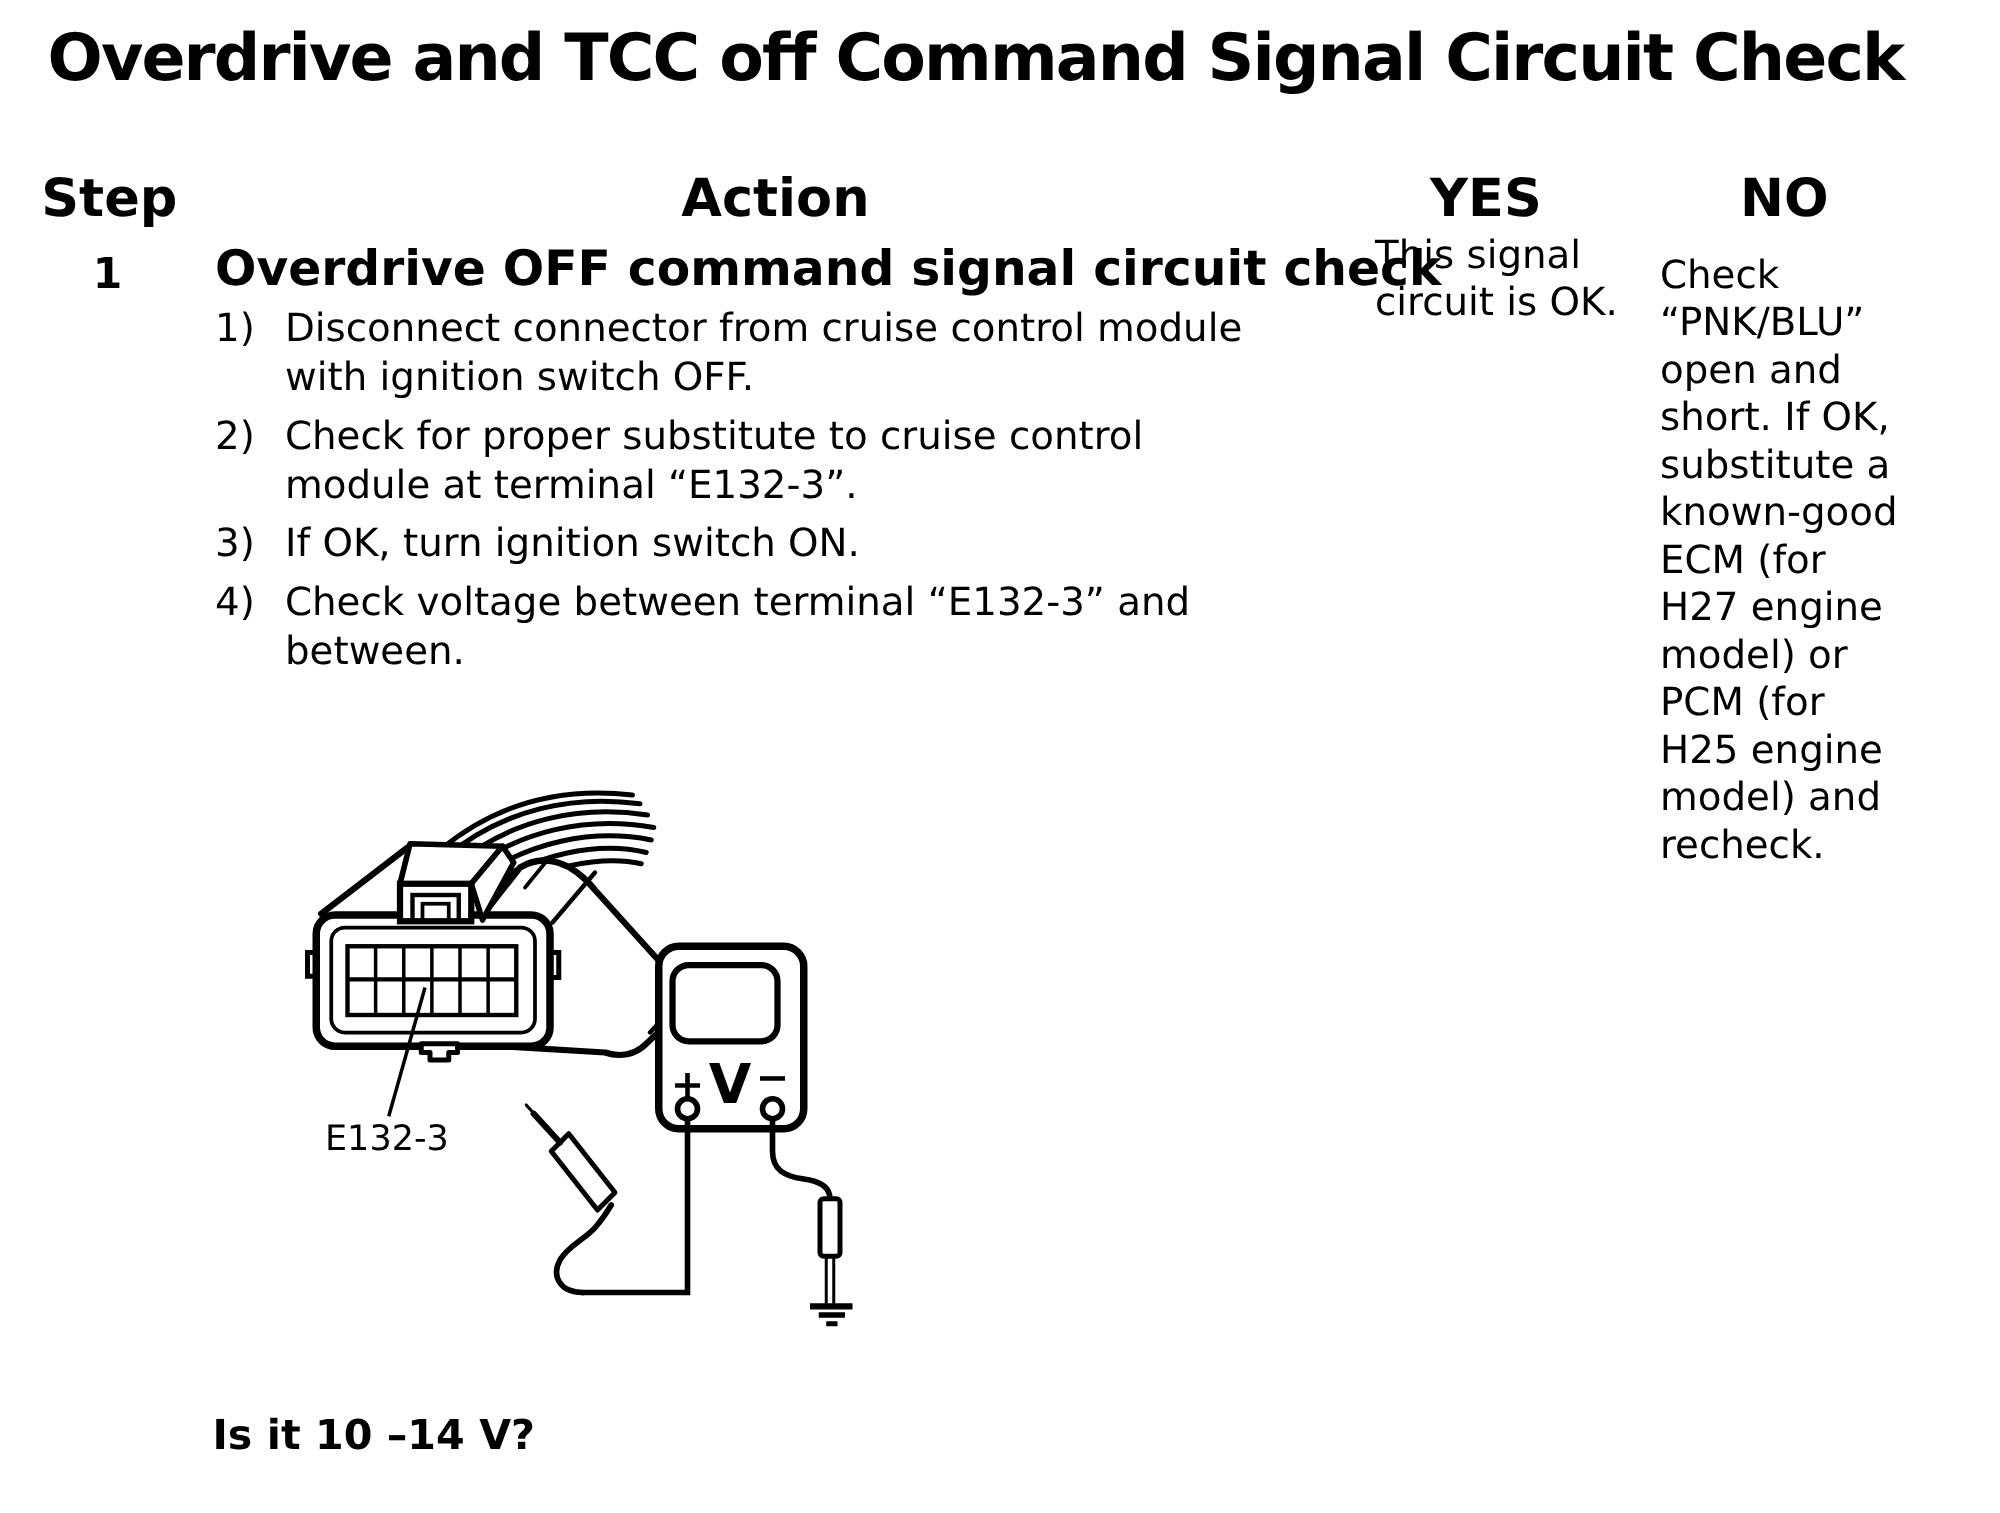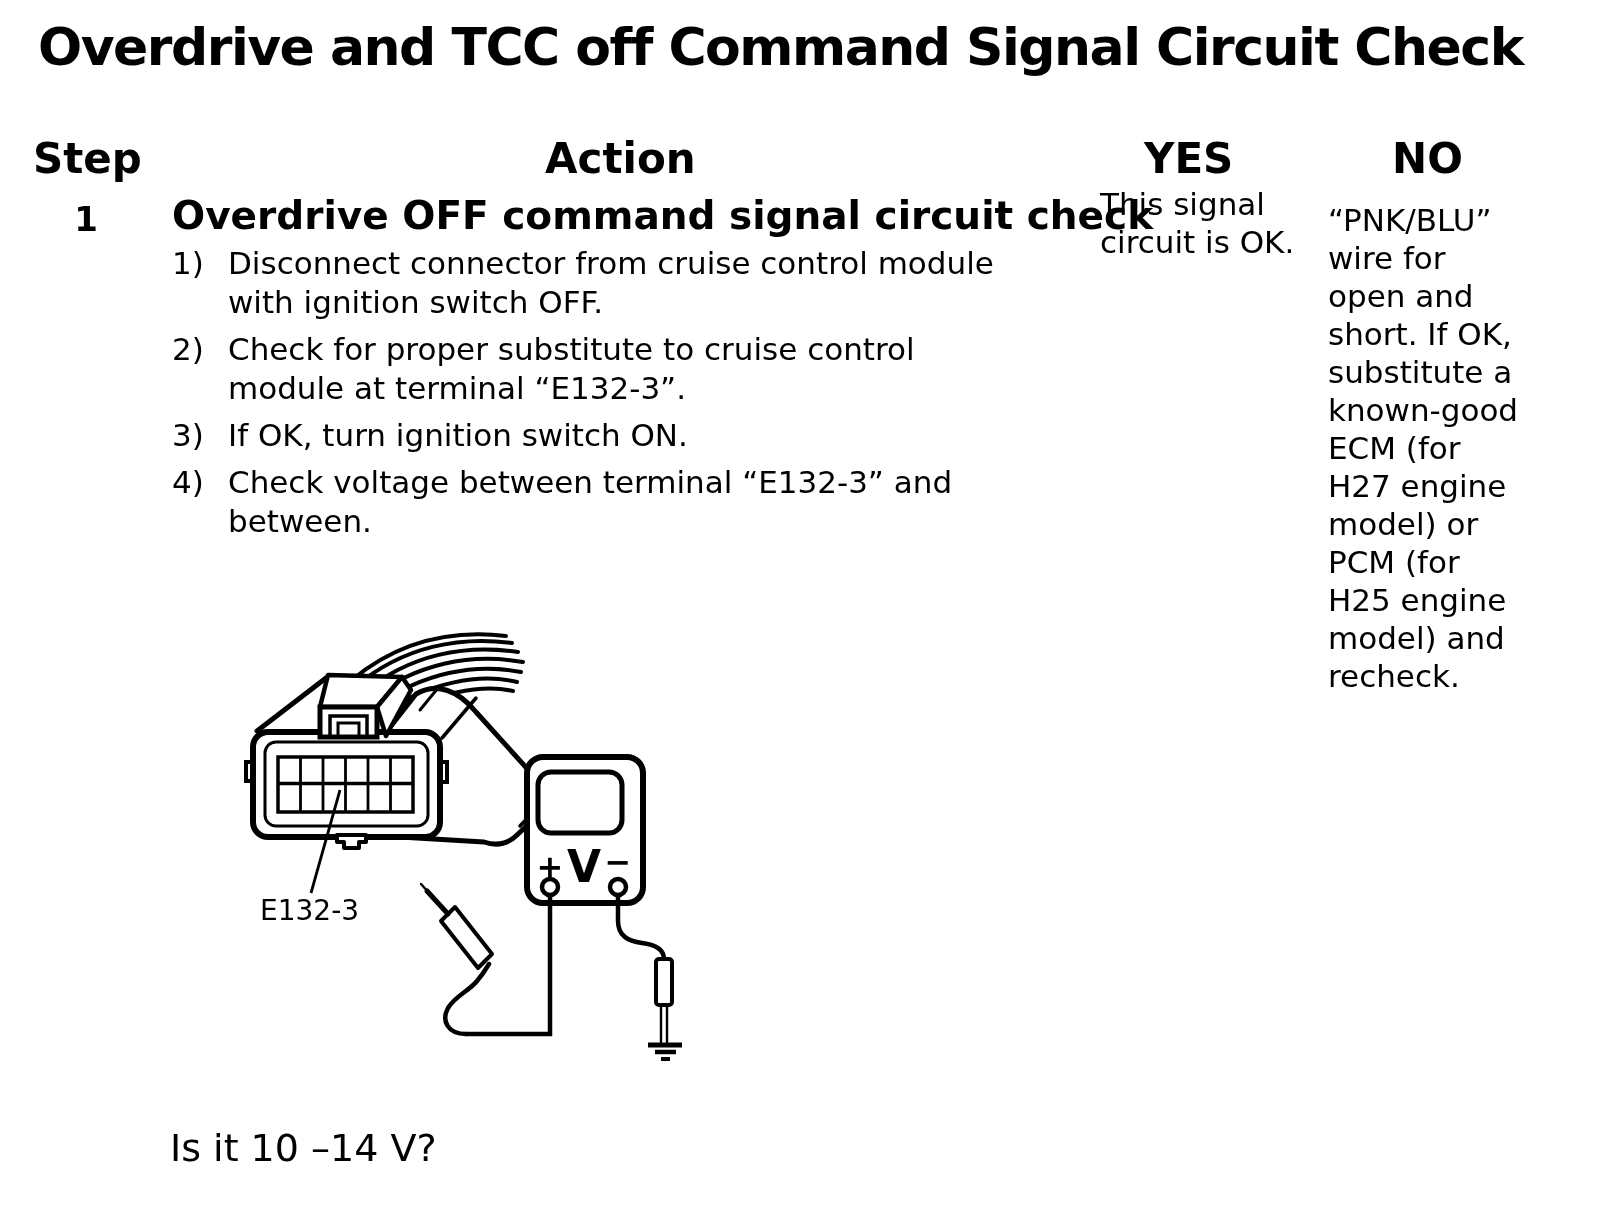--- a/index.html
+++ b/index.html
@@ -32,21 +32,21 @@
   .yes-cell{
     position:absolute;left:1100px;top:185px;width:225px;
     font-size:31px;line-height:38px;
   }
   .no-cell{
     position:absolute;left:1328px;top:201px;width:215px;
     font-size:31px;line-height:38px;
   }
   .question{
     position:absolute;left:170px;top:1128px;
-    font-size:38px;font-weight:normal;line-height:40px;white-space:nowrap;
+    font-size:33px;font-weight:bold;line-height:40px;white-space:nowrap;
   }
   .diagram{position:absolute;left:180px;top:590px;width:720px;height:480px;}
   svg text{font-family:"DejaVu Sans","Liberation Sans",sans-serif;}
 </style>
 </head>
 <body>
 
 <div class="title">Overdrive and TCC off Command Signal Circuit Check</div>
 
 <div class="col-header" id="h-step">Step</div>
@@ -90,22 +90,22 @@
     </div>
   </div>
 </div>
 
 <div class="yes-cell">
   <div>This signal</div>
   <div>circuit is OK.</div>
 </div>
 
 <div class="no-cell">
+  <div>Check</div>
   <div>“PNK/BLU”</div>
-  <div>wire for</div>
   <div>open and</div>
   <div>short. If OK,</div>
   <div>substitute a</div>
   <div>known-good</div>
   <div>ECM (for</div>
   <div>H27 engine</div>
   <div>model) or</div>
   <div>PCM (for</div>
   <div>H25 engine</div>
   <div>model) and</div>

